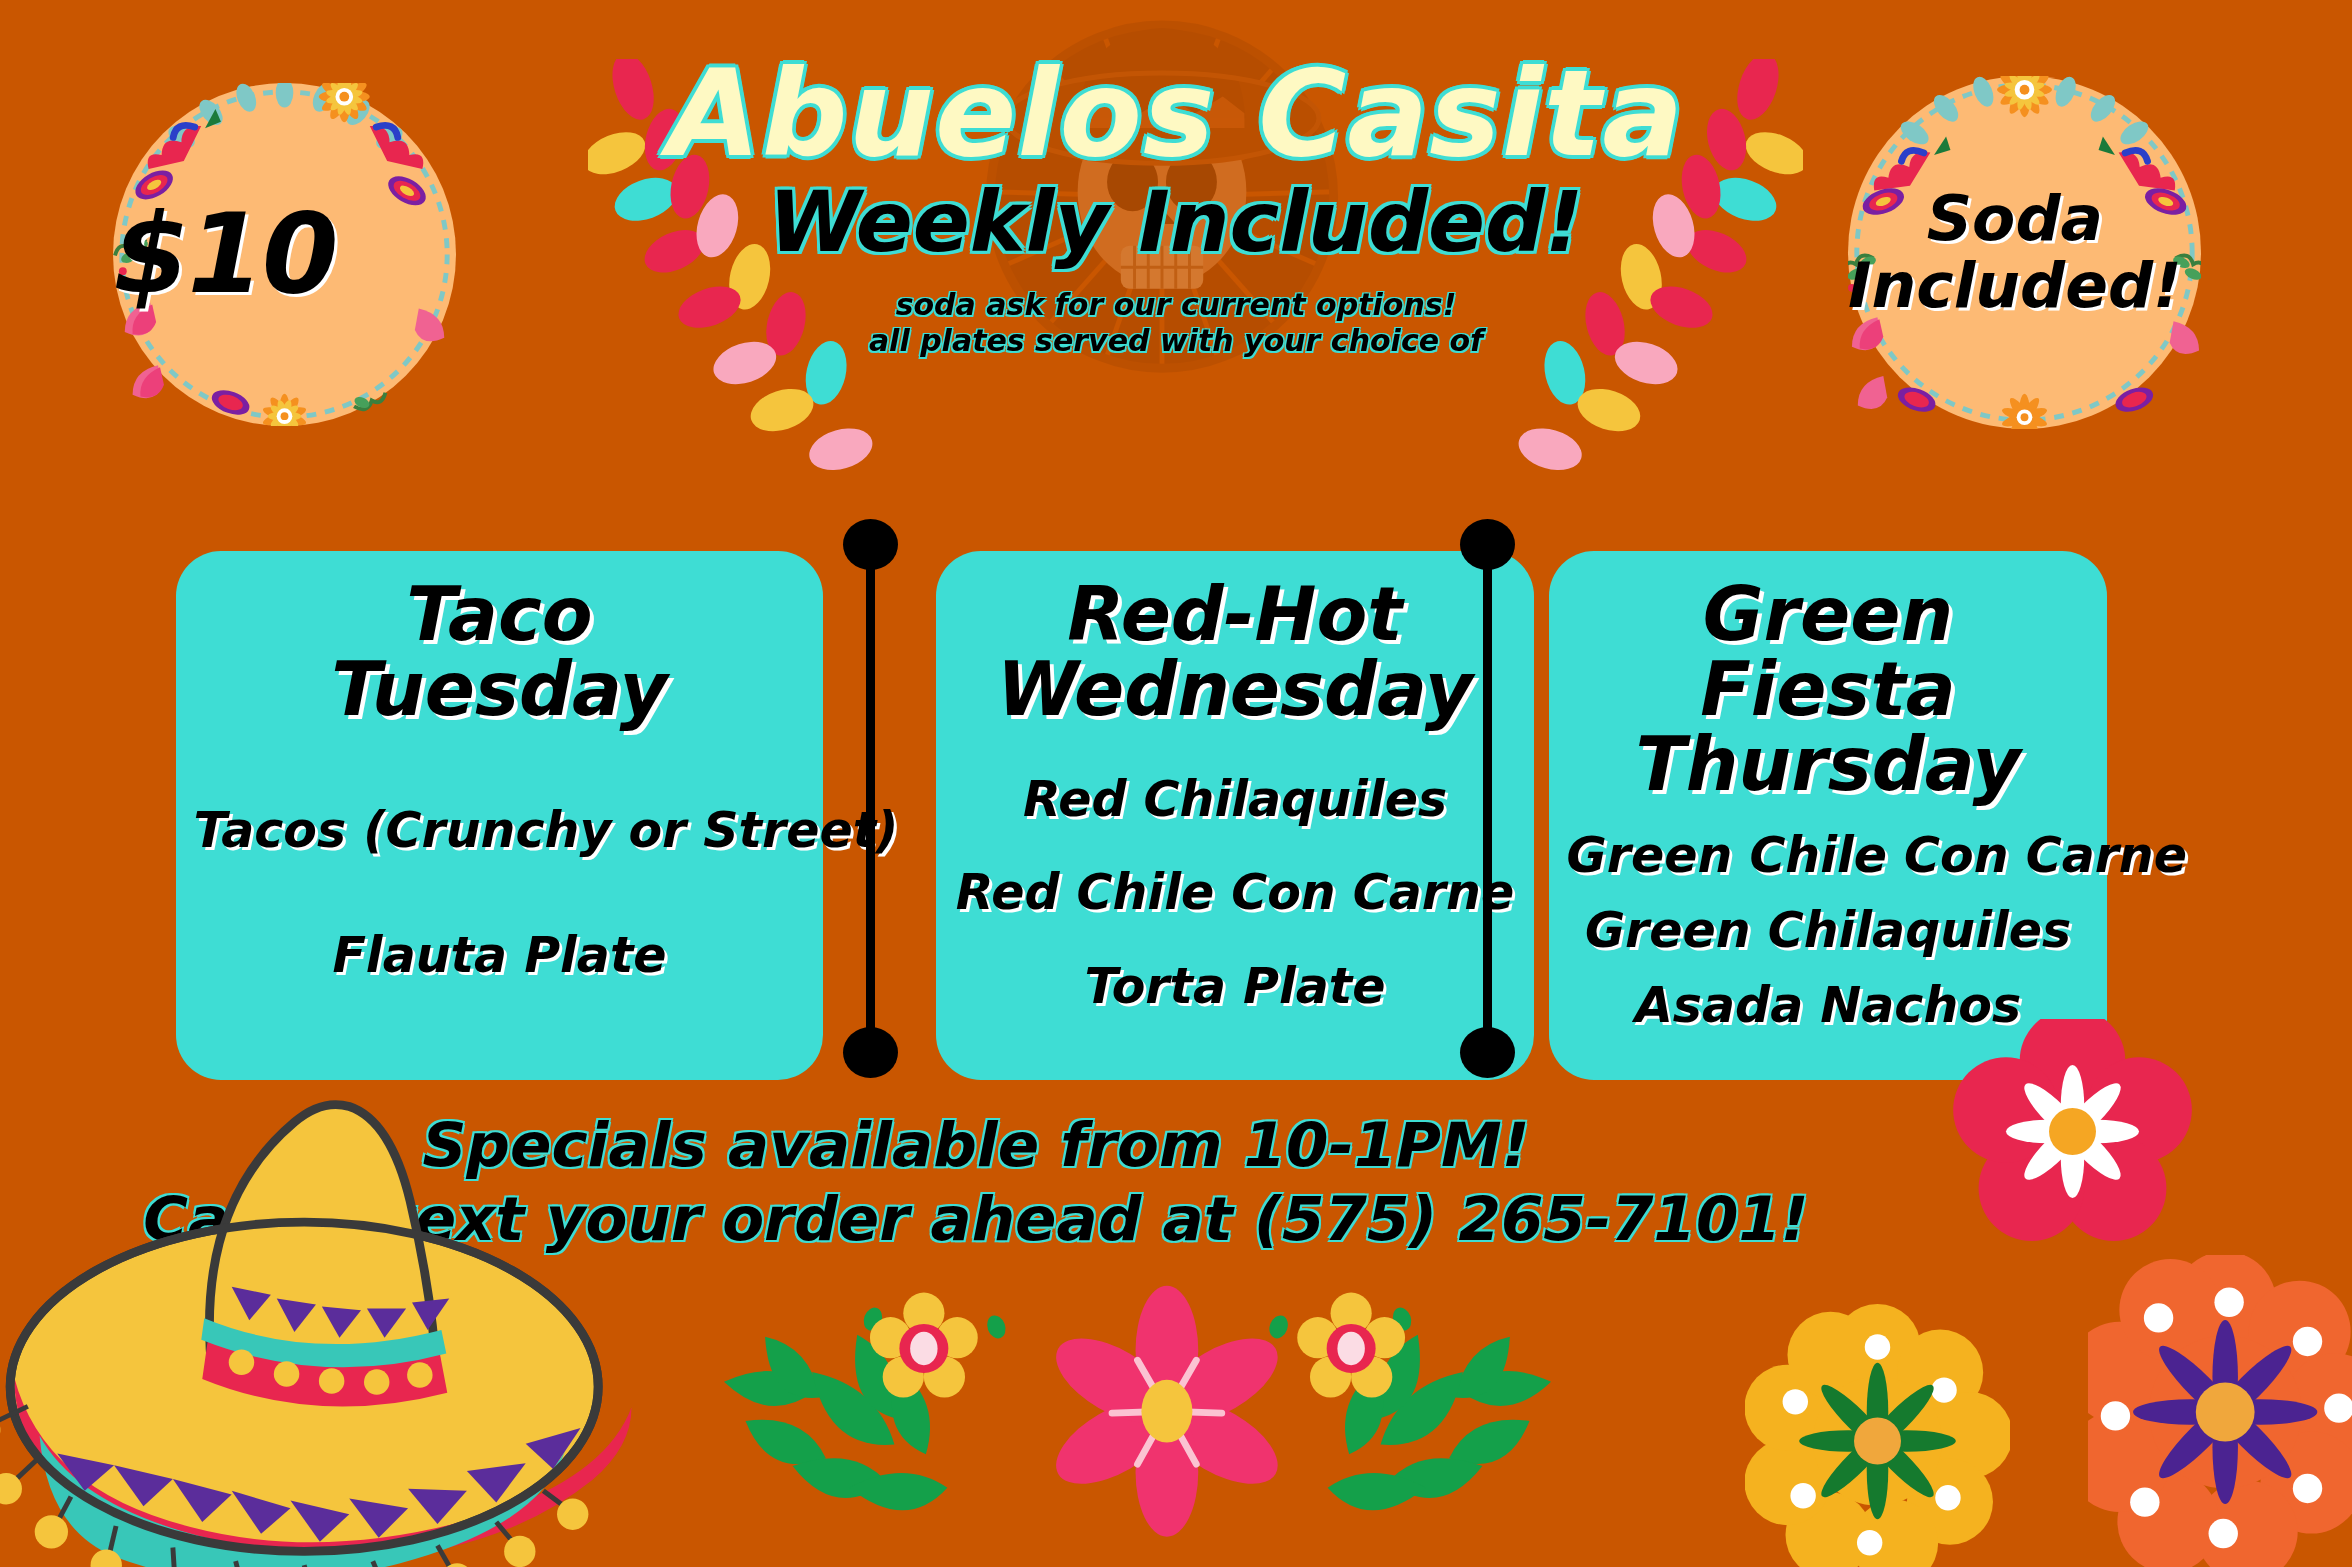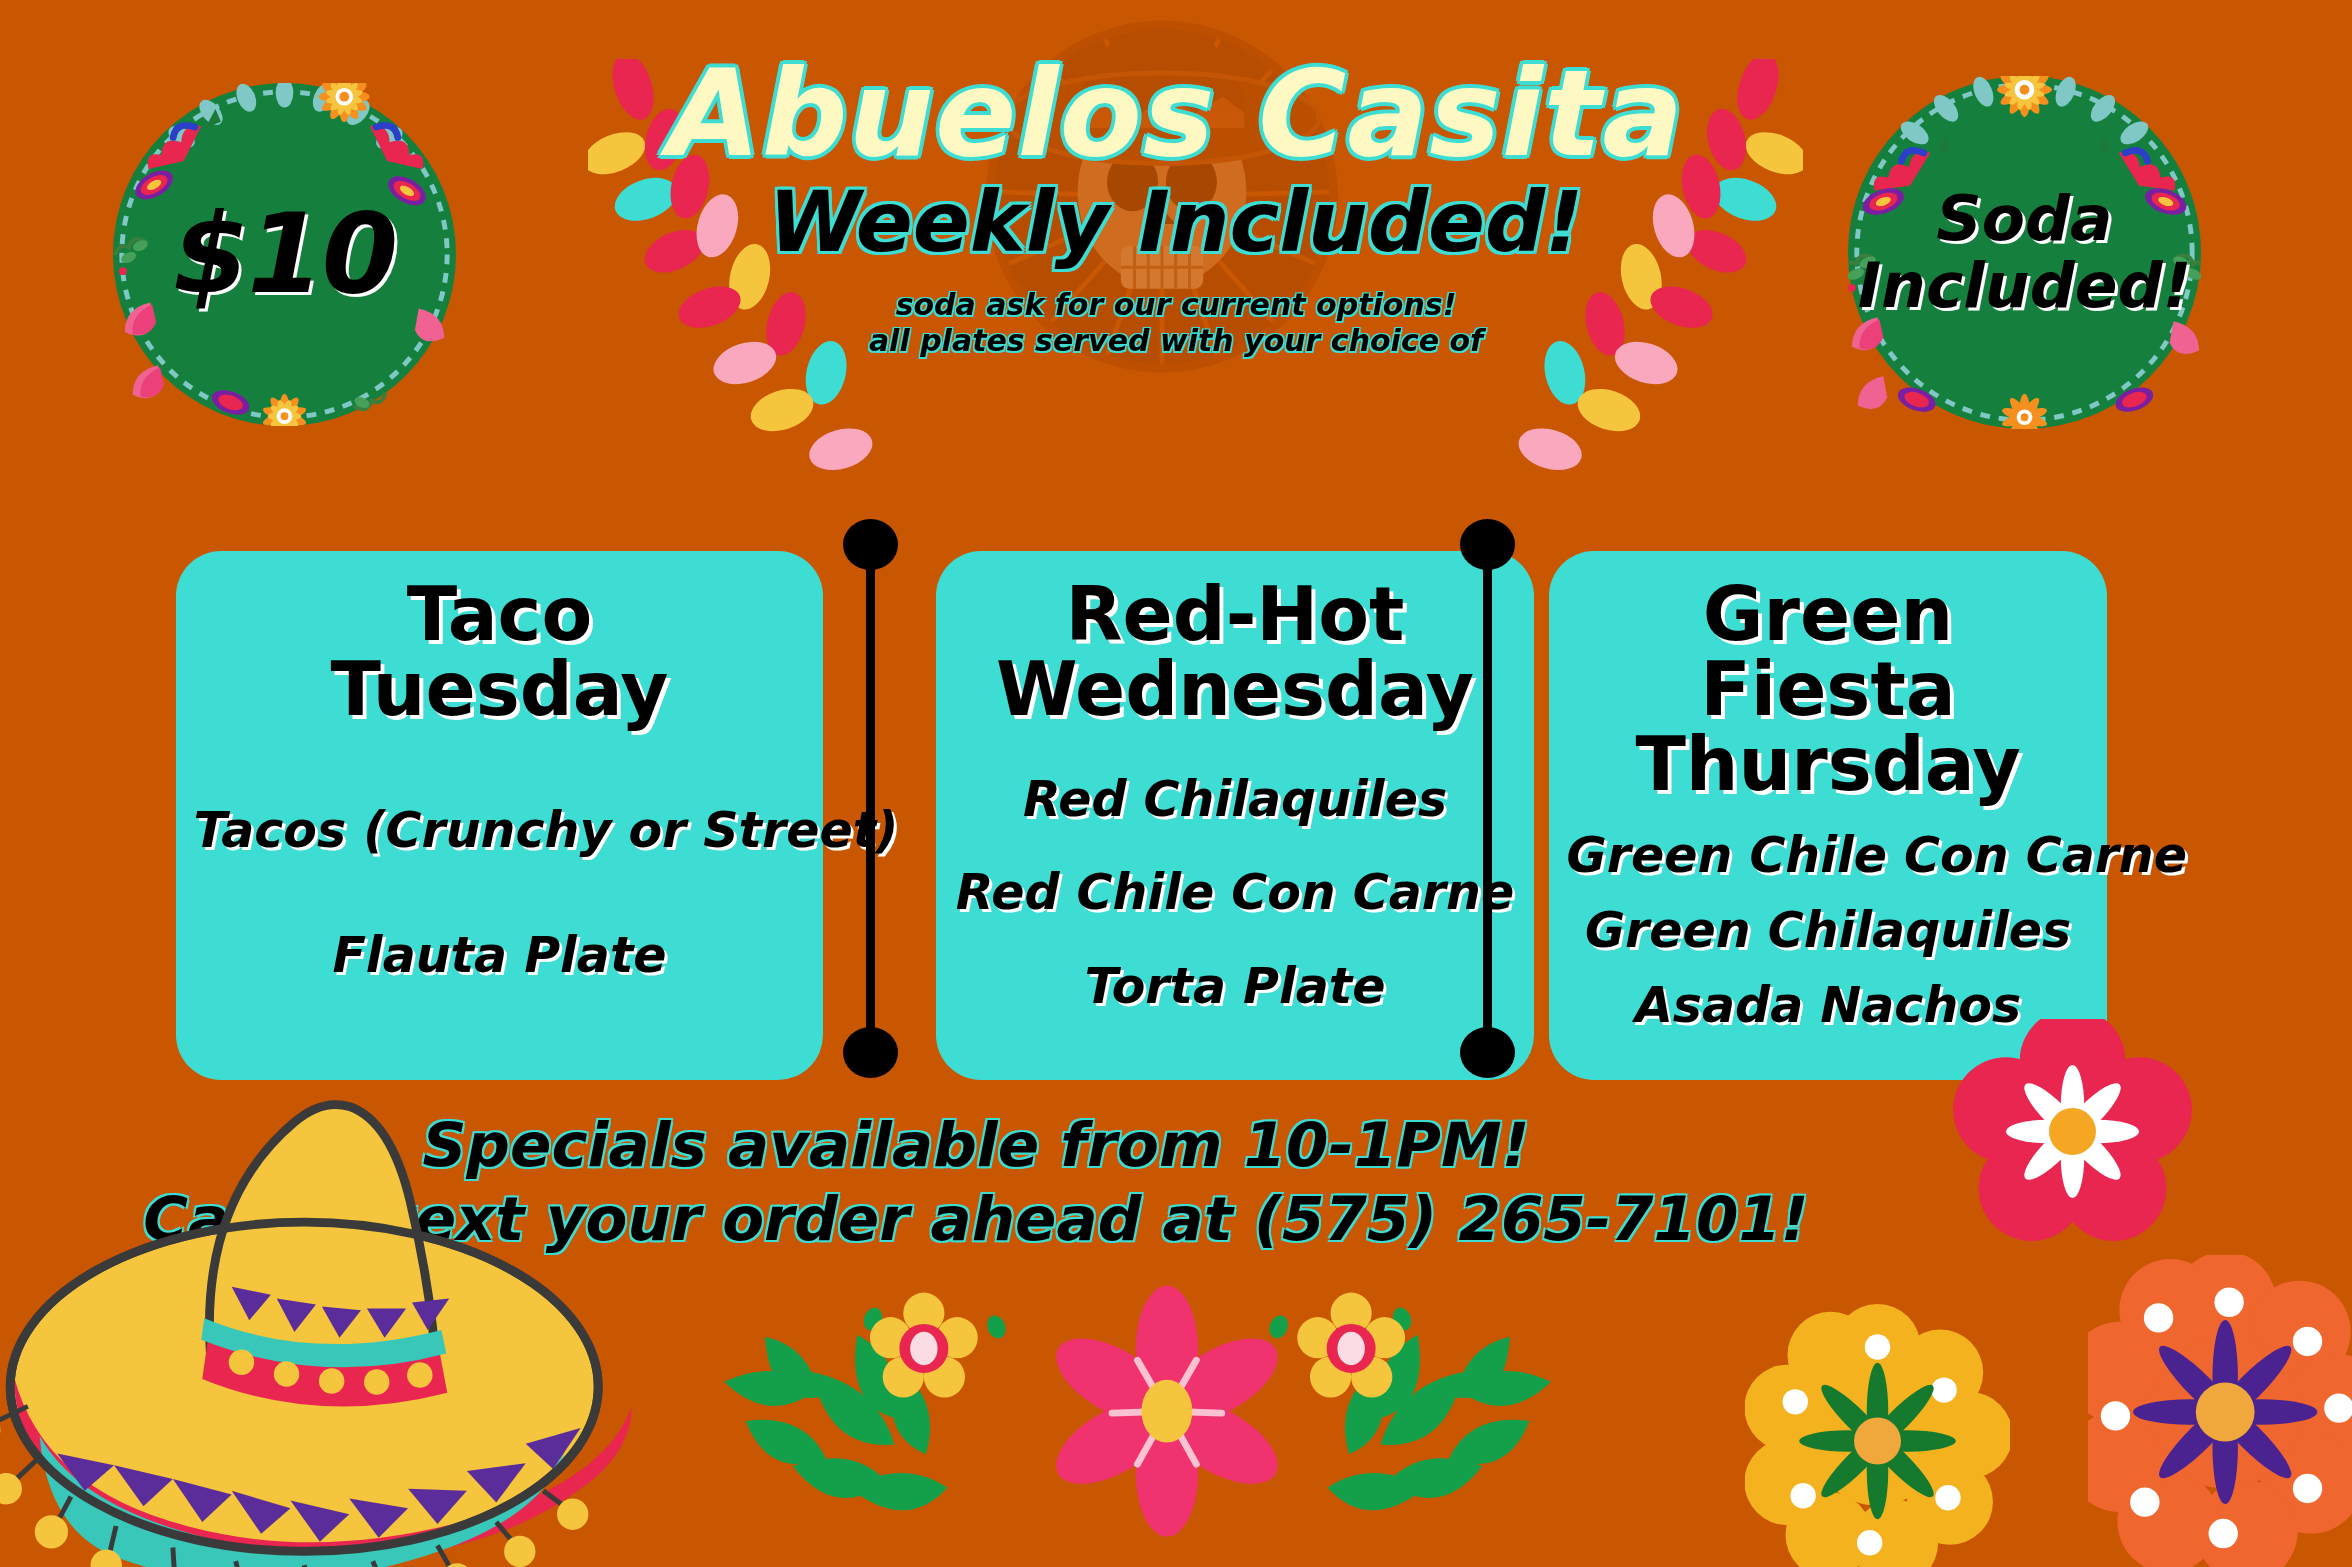--- a/index.html
+++ b/index.html
@@ -38,24 +38,24 @@
 
   
   .sprig { position: absolute; pointer-events: none; }
   .sprig-left  { left: 588px;  top: 59px;  width: 294px; height: 412px; }
   .sprig-right { left: 1509px; top: 59px;  width: 294px; height: 412px; }
 
   
   .badge {
     position: absolute;
     border-radius: 50%;
-    background: #15803d;
+    background: #fdba74;
     display: flex;
     align-items: center;
-    justify-content: center;
+    justify-content: flex-start;
     text-align: center;
   }
   .badge-ring {
     position: absolute;
     inset: 0;
     pointer-events: none;
   }
   .badge-price {
     left: 113px; top: 83px;
     width: 343px; height: 343px;
@@ -144,20 +144,21 @@
     text-align: center;
     display: flex;
     flex-direction: column;
   }
   .card-1 { left: 176px;  width: 647px; }
   .card-2 { left: 936px;  width: 598px; }
   .card-3 { left: 1549px; width: 558px; }
 
   .card-title {
     font-family: "DejaVu Sans", sans-serif;
+    font-style: italic;
     font-weight: bold;
     color: #000;
     font-size: 74px;
     line-height: 1.02;
     text-shadow: 3.9px 3.9px 0 #ffffff;
     white-space: pre-line;
     margin-bottom: 4px;
   }
   .card-items {
     flex: 1;

